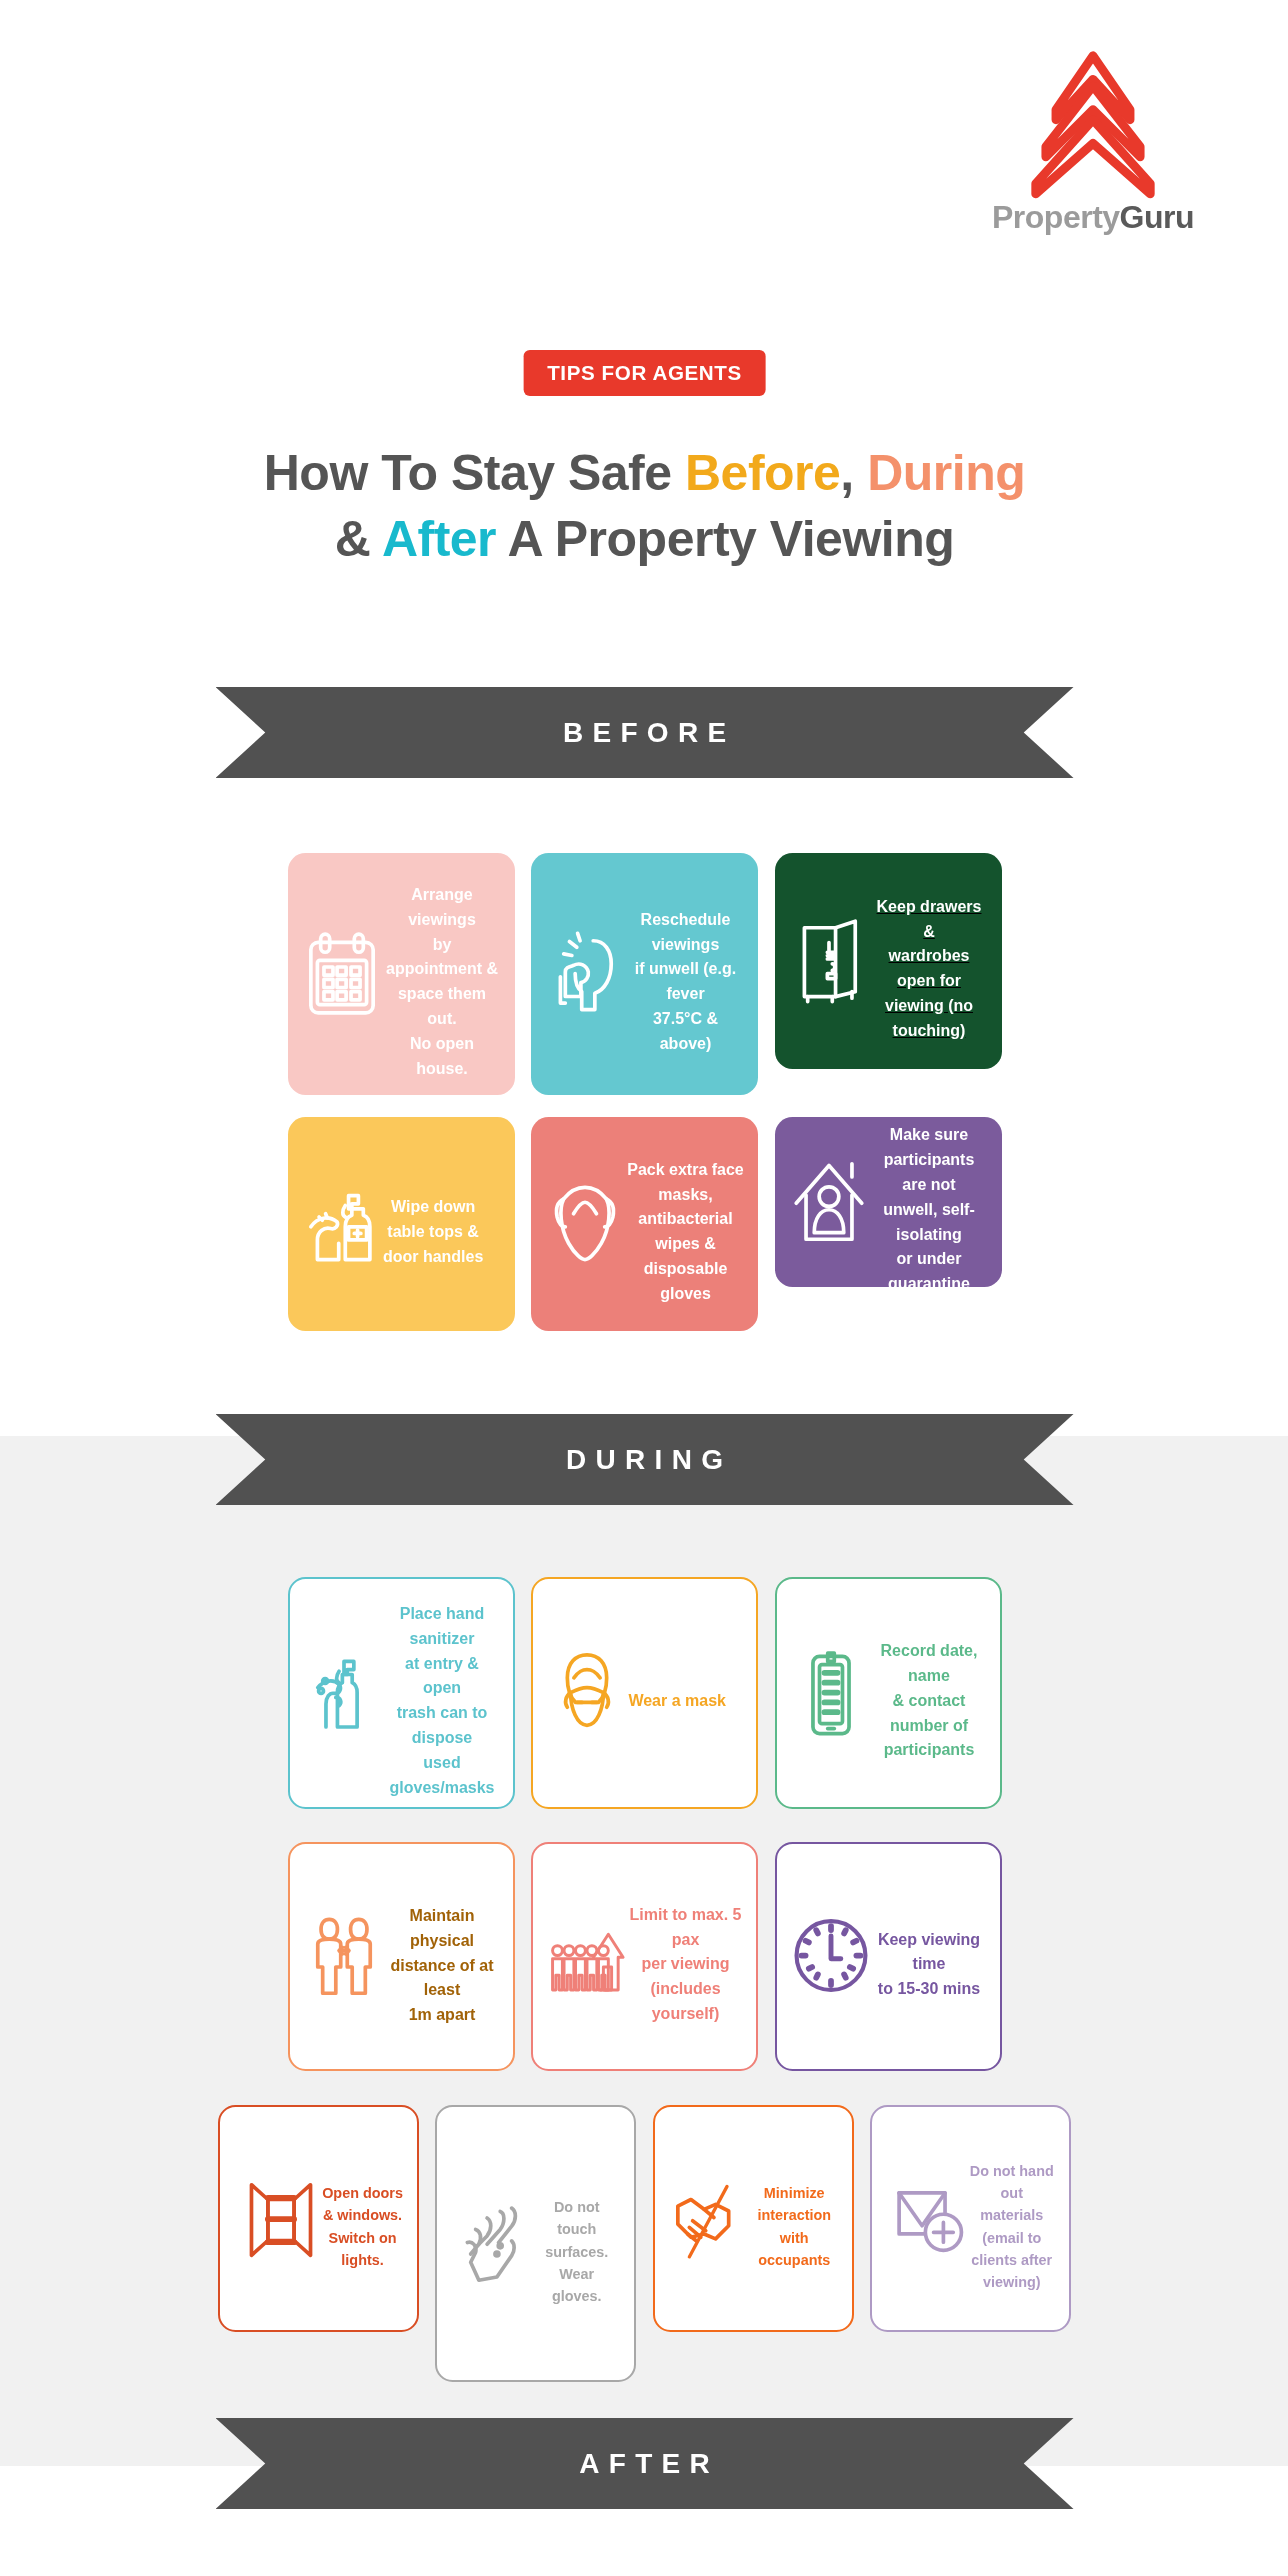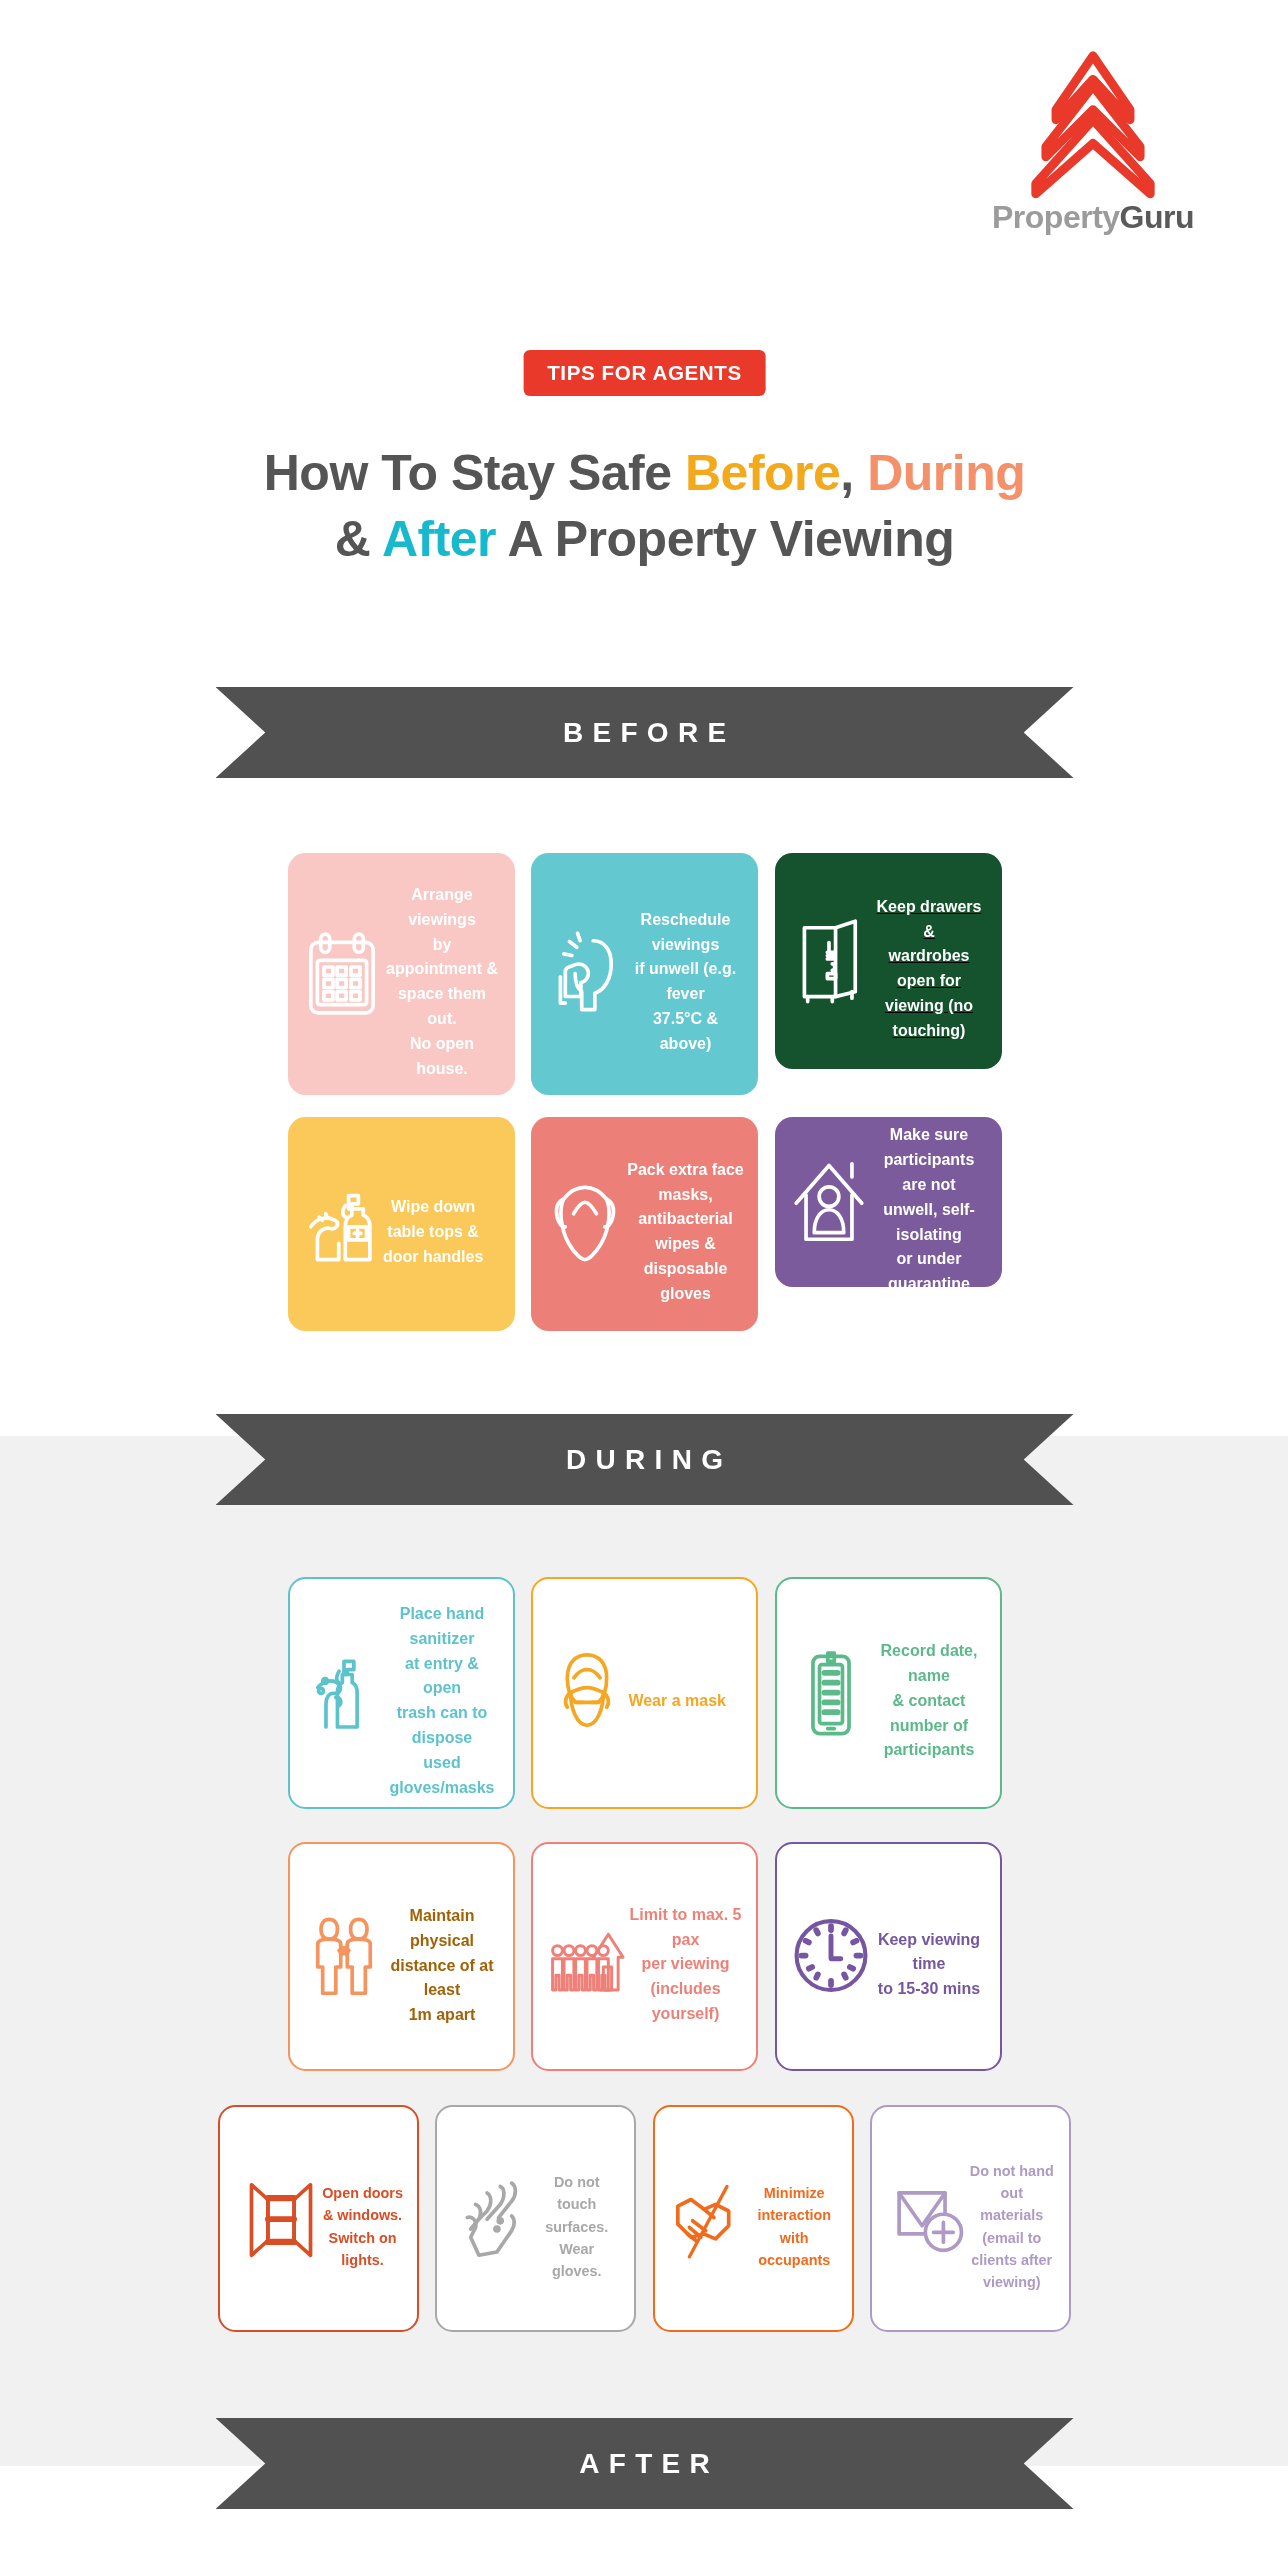--- a/index.html
+++ b/index.html
@@ -409,21 +409,21 @@
             <rect x="34" y="30" width="32" height="50"></rect>
             <path d="M34 28 L66 28" stroke-width="7"></path>
             <path d="M34 54 L66 54" stroke-width="7"></path>
             <path d="M34 82 L66 82" stroke-width="7"></path>
           </svg>
         </span>
         <span class="label" style="color:#d94e24;">Open doors &amp; windows.
 Switch on lights.</span>
       </div>
 
-      <div class="card outline" style="color:#a8a8a8;height:227px;">
+      <div class="card outline" style="color:#a8a8a8;height:277px;">
         <span class="icon">
           <svg viewBox="0 0 100 110" fill="none" stroke="#a8a8a8" stroke-width="4.5" stroke-linecap="round" stroke-linejoin="round">
             <path d="M74 10 C80 14 80 24 74 32 L58 52"></path>
             <path d="M60 14 C66 16 66 28 60 36 L44 54"></path>
             <path d="M44 22 C50 26 50 36 44 44 L30 58"></path>
             <path d="M30 36 C36 38 38 46 34 54 L24 66"></path>
             <path d="M20 52 C26 50 32 56 30 64 L24 76 L34 98 L56 94 L74 68 C78 62 78 54 74 50"></path>
             <circle cx="60" cy="56" r="2.4"></circle>
             <circle cx="56" cy="66" r="2.4"></circle>
           </svg>

